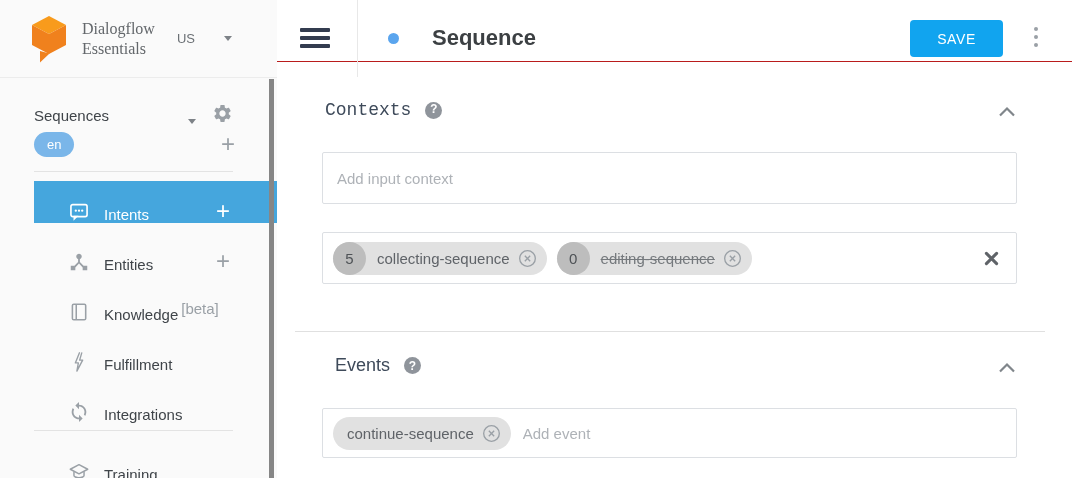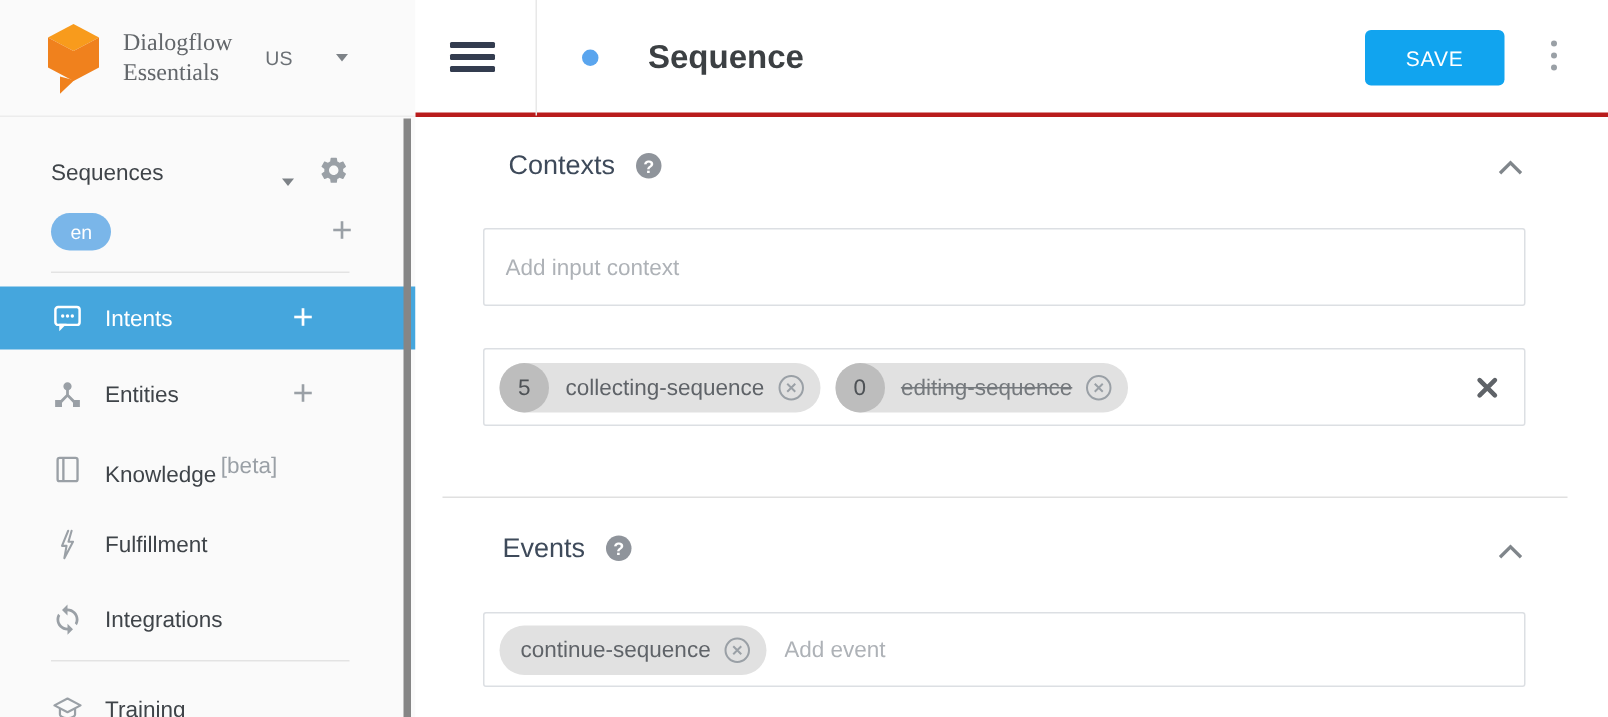--- a/index.html
+++ b/index.html
@@ -12,38 +12,38 @@
   .logo-bar { height:78px; display:flex; align-items:center; padding-left:30px; border-bottom:1px solid #ececec; }
   .brand-text { margin-left:14px; font-size:16px; color:#63676b; line-height:1.25;font-family:Liberation Serif, serif; }
   .region { margin-left:22px; display:flex; align-items:center; font-size:13px; color:#6b7075; cursor:pointer;gap:24px; }
   .caret-down { width:0; height:0; border-left:4px solid transparent; border-right:4px solid transparent; border-top:5px solid #7d8287; margin-left:5px; display:inline-block; }
 
   .agent-row { display:flex; align-items:flex-end; margin-top:16px; padding:0 44px 0 34px; height:30px; }
   .agent-name { font-size:15px; color:#3f4449; }
   .agent-row .caret-down { margin-left:auto; }
   .gear { margin-left:16px; flex:none; cursor:pointer; }
 
-  .lang-row { display:flex; align-items:center; margin-top:15px; padding:0 42px 0 34px; height:30px;text-align:center; }
+  .lang-row { display:flex; align-items:center; margin-top:5px; padding:0 42px 0 34px; height:30px;text-align:center; }
   .lang-pill { background:var(--lang-blue,#7ab6e9); color:#fff; font-size:13px; height:25px; display:inline-flex; align-items:center; padding:0 13px; border-radius:13px; cursor:pointer; }
   .plus { margin-left:auto; font-size:24px; font-weight:300; color:#9aa0a6; line-height:1; cursor:pointer; }
 
   .side-divider { border-top:1px solid #e3e3e3; margin:12px 44px 0 34px; }
 
-  .nav-item { display:flex; align-items:center; height:40px; margin-top:10px; padding:0 68px 0 34px; cursor:pointer; }
+  .nav-item { display:flex; align-items:flex-end; height:40px; margin-top:10px; padding:0 47px 0 34px; cursor:pointer;margin-left:34px; }
   .nav-item .nav-icon { width:22px; height:22px; margin-right:14px; flex:none; }
   .nav-label { font-size:15px; color:#3f4449; }
   .nav-item.active { background:var(--accent-blue,#45a6dd); height:42px; margin-top:9px; }
   .nav-item.active .nav-label { color:#fff; }
   .nav-item.active .plus { color:#fff; font-weight:400; }
   sup.beta { font-size:15px; color:#9aa0a6; margin-left:3px; }
 
   .scroll-thumb { position:absolute; right:3px; top:79px; width:5px; height:399px; background:#868686; }
 
   
-  .topbar { position:absolute; left:277px; top:0; width:795px; height:78px; background:#fff; border-bottom:3px solid #b91c1c; }
+  .topbar { position:absolute; left:277px; top:0; width:795px; height:62px; background:#fff; border-bottom:1px solid #b91c1c; }
   .hamburger { position:absolute; left:23px; top:28px; width:30px; cursor:pointer; }
   .hamburger div { height:4px; background:#333c4f; margin-bottom:4px; border-radius:1px; }
   .hamburger div:last-child { margin-bottom:0; }
   .v-divider { position:absolute; left:80px; top:0; width:1px; height:77px; background:#e8e8e8; }
   .intent-dot { position:absolute; left:111px; top:33px; width:11px; height:11px; border-radius:50%; background:#5aa5ee; }
   .page-title { position:absolute; left:155px; top:25px; font-size:22px; color:#3c4043; }
   .save-btn { position:absolute; left:633px; top:20px; width:93px; height:37px; background:var(--save-blue,#11a4ef); color:#fff; border:none; border-radius:4px; font-size:14px; letter-spacing:0.6px; font-family:inherit; cursor:pointer; }
   .kebab { position:absolute; left:752px; top:27px; width:14px; display:flex; flex-direction:column; align-items:center; cursor:pointer; }
   .kebab i { width:4px; height:4px; border-radius:50%; background:#9aa0a6; margin-bottom:4px; }
 
@@ -173,21 +173,21 @@
     <button class="save-btn">SAVE</button>
     <div class="kebab">
         <i></i>
         <i></i>
         <i></i>
       </div>
   </header>
 
   <main class="main">
 
-    <div class="section-header" style="left:62px; top:22px;">
+    <div class="section-header" style="left:48px; top:22px;font-family:Liberation Mono, monospace;">
       <span class="section-title">Contexts</span>
       <span class="help-circle">?</span>
     </div>
     <svg class="chevron" style="right:56px; top:28px;" width="18" height="12" viewBox="0 0 18 12">
       <polyline points="2,9.5 9,2.5 16,9.5" fill="none" stroke="#80868b" stroke-width="2.2"></polyline>
     </svg>
 
     <div class="field-row" style="top:74px; height:52px;">
       <input type="text" placeholder="Add input context" style="">
     </div>

